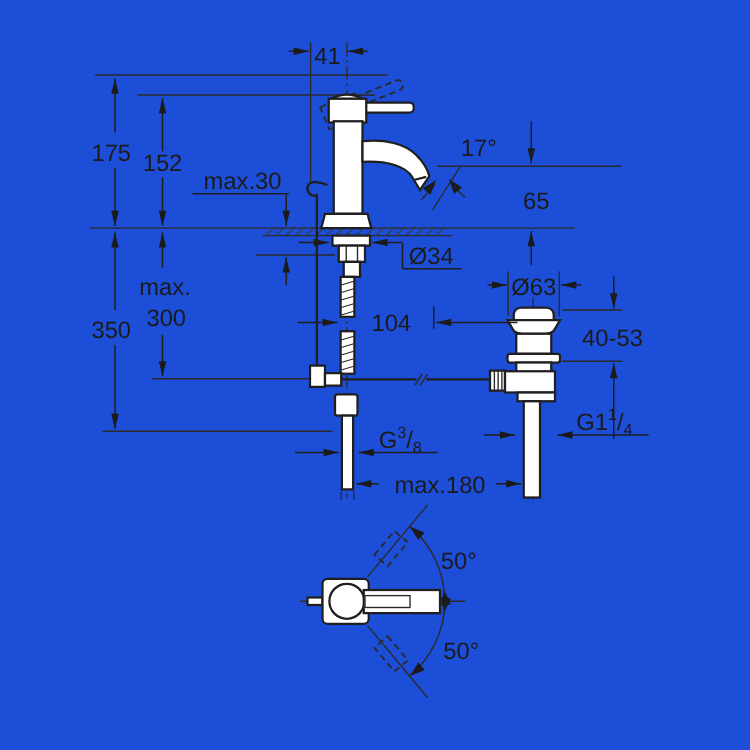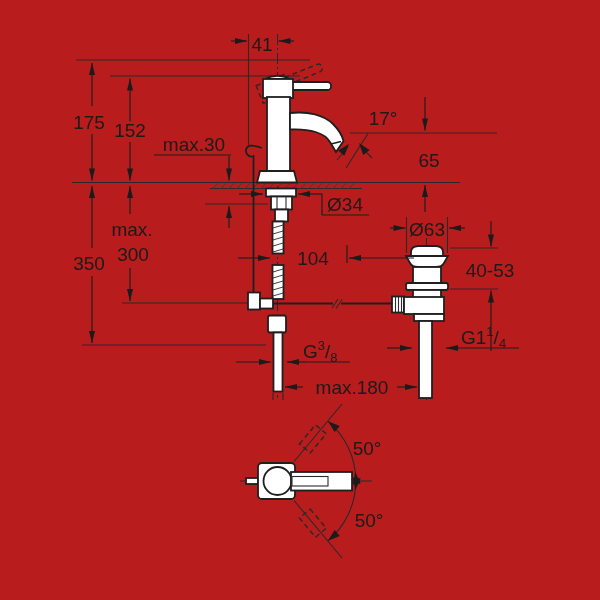--- a/index.html
+++ b/index.html
@@ -1,16 +1,16 @@
 <!DOCTYPE html>
 <html><head>
 <meta charset="utf-8">
 <style>
   html,body { margin:0; padding:0; background:#ffffff; }
-  .sheet { width:600px; height:600px; background:#b91c1c; position:relative; overflow:hidden; }
+  .sheet { width:600px; height:600px; background:#1d4ed8; position:relative; overflow:hidden; }
   svg { display:block; }
   text { font-family:"Liberation Sans","DejaVu Sans",sans-serif; fill:#1b1b1b; font-size:19px; }
   .sm { font-size:13px; }
   .part   { stroke:#1f1f1f; stroke-width:1.8; fill:#ffffff; }
   .partln { stroke:#1f1f1f; stroke-width:1.8; fill:none; }
   .thin   { stroke:#2a2a2a; stroke-width:1.1; fill:none; }
   .dim    { stroke:#1f1f1f; stroke-width:1.2; fill:none; }
   .dash   { stroke:#2a2a2a; stroke-width:1.5; fill:none; stroke-dasharray:5 3.5; }
   .cl     { stroke:#2a2a2a; stroke-width:1; fill:none; stroke-dasharray:11 3 2 3; }
   .ah     { fill:#1b1b1b; }

